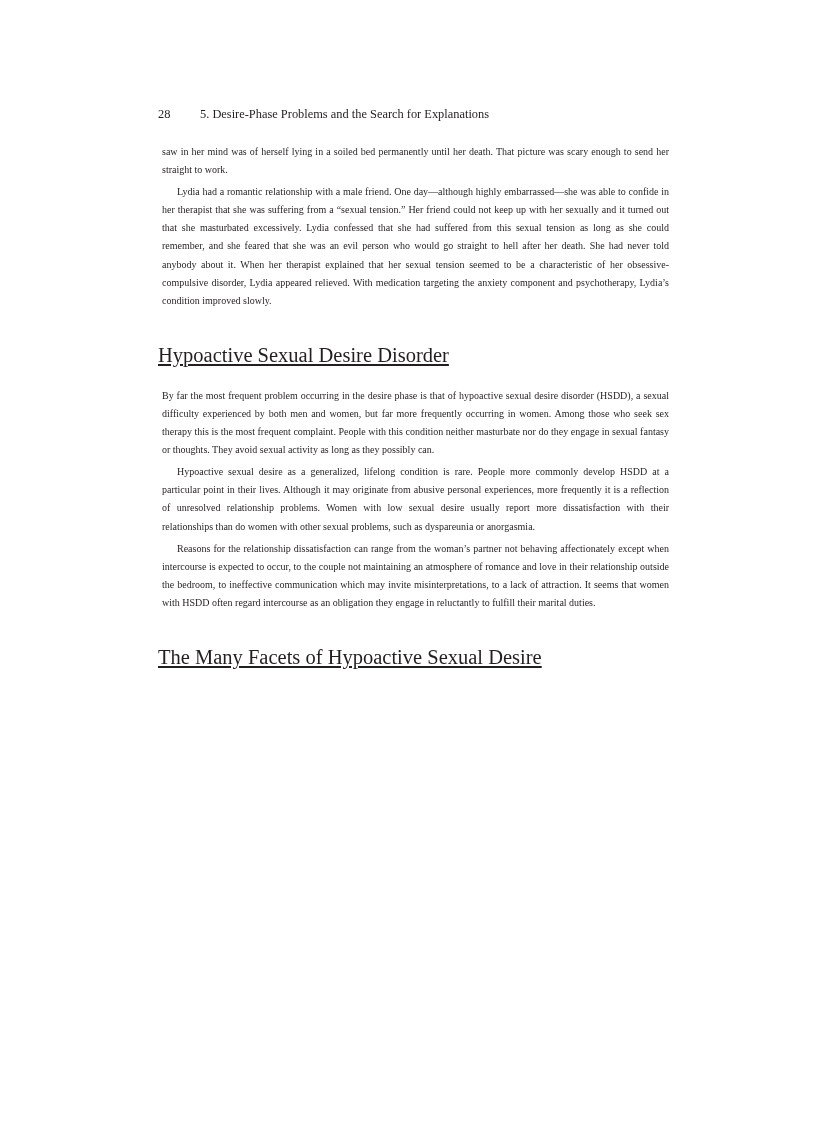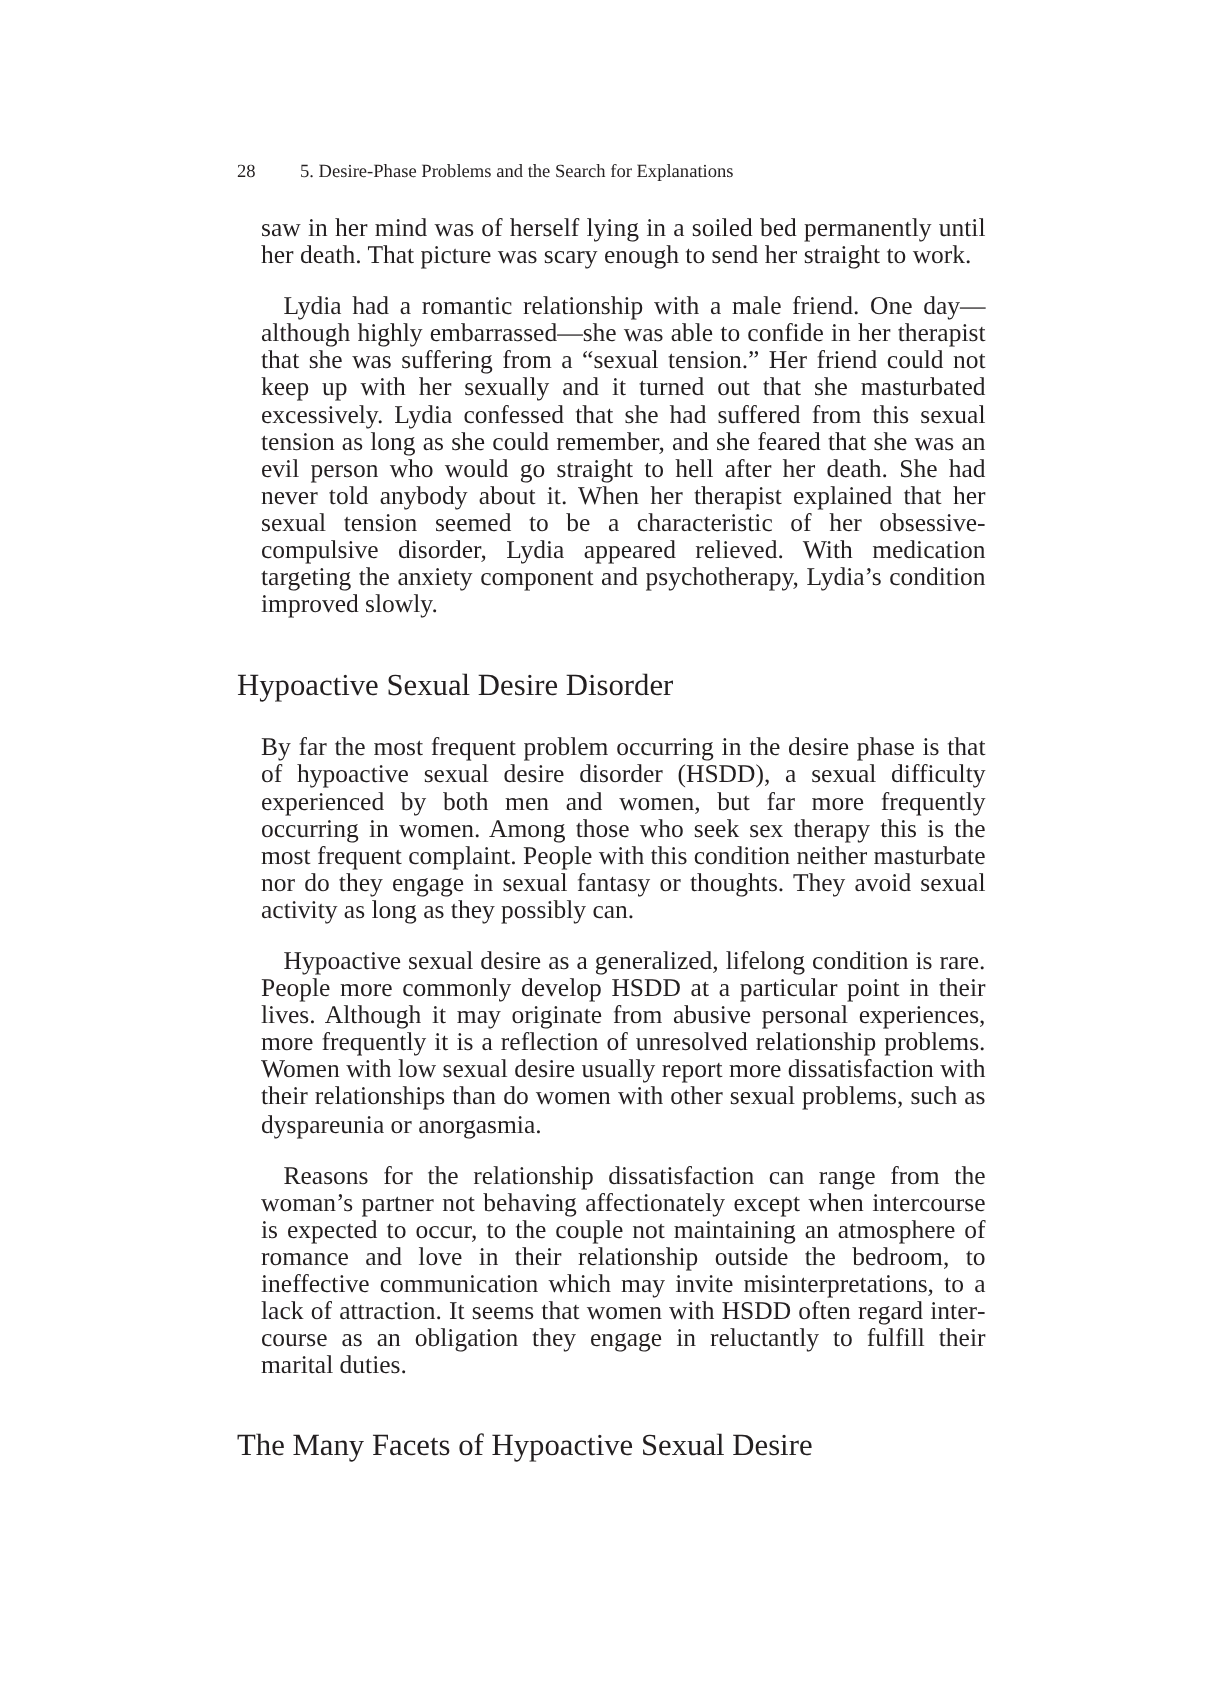--- a/index.html
+++ b/index.html
@@ -26,34 +26,35 @@
       line-height: 18px;
       height: 18px;
       margin-bottom: 20px;
       white-space: nowrap;
     }
     .running-head .folio {
       display: inline-block;
       width: 42px;
     }
     p {
-      margin: 16px;
-      font-size: 17px;
+      margin: 4px;
+      font-size: 10px;
       line-height: 18.1px;
       text-align: justify;
       hyphens: manual;
     }
     p.indent {
       text-indent: 15px;
     }
     h2 {
       font-weight: normal;
       font-size: 20.5px;
       line-height: 24px;
       margin: 0;
+      text-decoration: underline;
     }
     .h-first {
       margin-top: 33px;
       margin-bottom: 20px;
     }
     .h-second {
       margin-top: 33px;
       margin-bottom: 20px;
     }
   </style>

